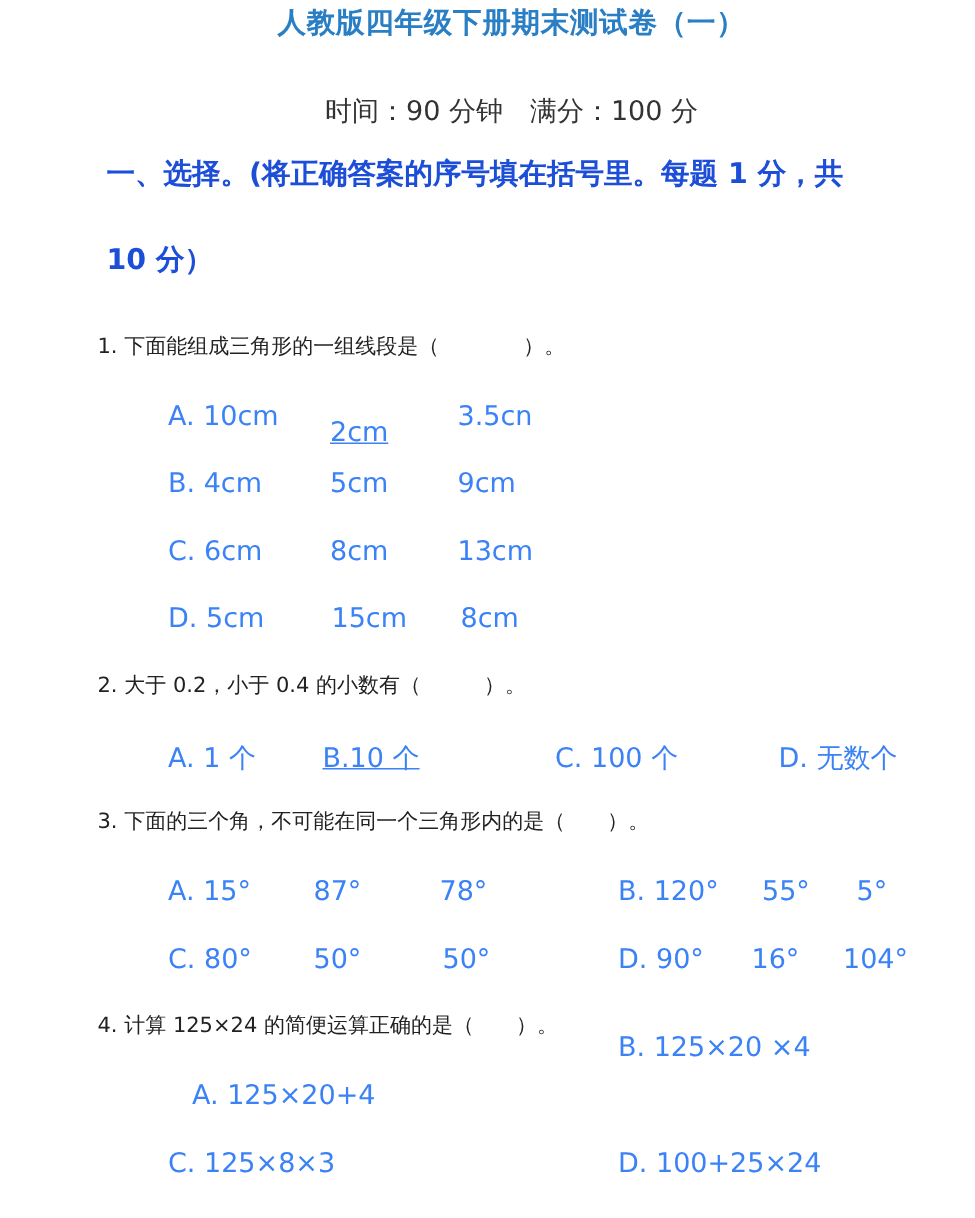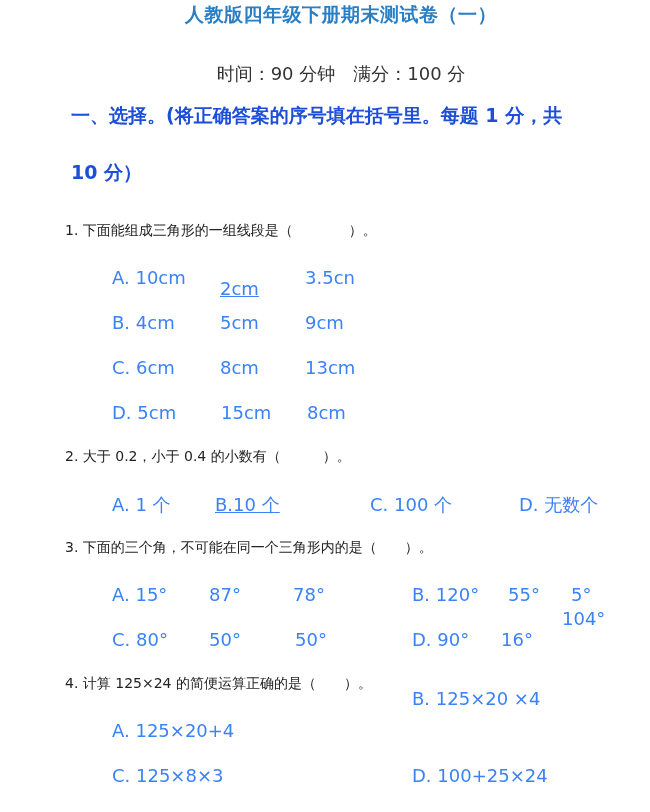--- a/index.html
+++ b/index.html
@@ -56,19 +56,19 @@
 <div class="abs opt" style="left:277px; top:584px;">78°</div>
 <div class="abs opt" style="left:396px; top:584px;">B. 120°</div>
 <div class="abs opt" style="left:492px; top:584px;">55°</div>
 <div class="abs opt" style="left:555px; top:584px;">5°</div>
 
 <div class="abs opt" style="left:96px; top:629px;">C. 80°</div>
 <div class="abs opt" style="left:193px; top:629px;">50°</div>
 <div class="abs opt" style="left:279px; top:629px;">50°</div>
 <div class="abs opt" style="left:396px; top:629px;">D. 90°</div>
 <div class="abs opt" style="left:485px; top:629px;">16°</div>
-<div class="abs opt" style="left:546px; top:608px;">104°</div>
+<div class="abs opt" style="left:546px; top:629px;">104°</div>
 
 <div class="abs q" style="top:675px;text-align:right;">4.  计算 125×24 的简便运算正确的是（　　）。</div>
-<div class="abs opt" style="left:96px; top:720px;">A. 125×20+4</div>
+<div class="abs opt" style="left:112px; top:720px;">A. 125×20+4</div>
 <div class="abs opt" style="left:396px; top:688px;">B. 125×20 ×4</div>
 <div class="abs opt" style="left:96px; top:765px;">C. 125×8×3</div>
 <div class="abs opt" style="left:396px; top:765px;">D. 100+25×24</div>
 
 </body></html>

